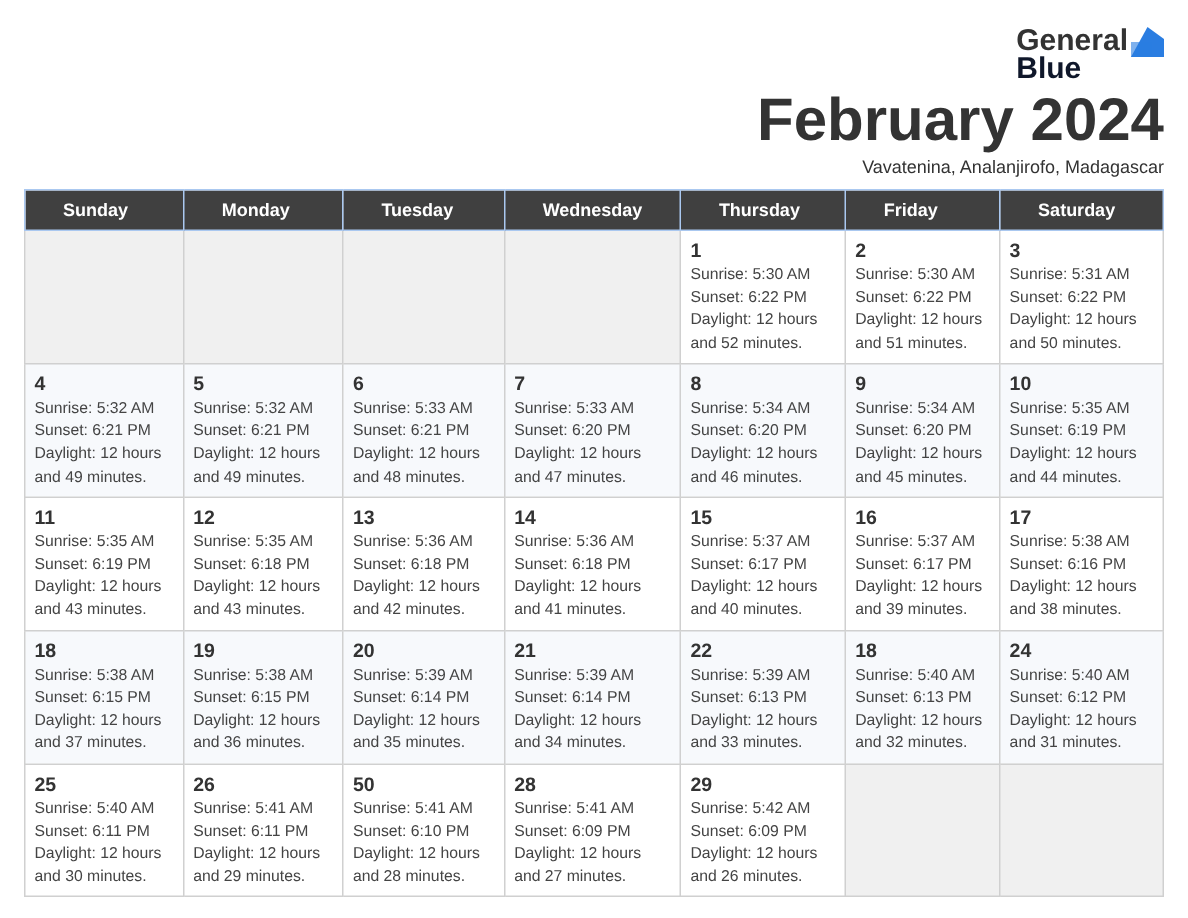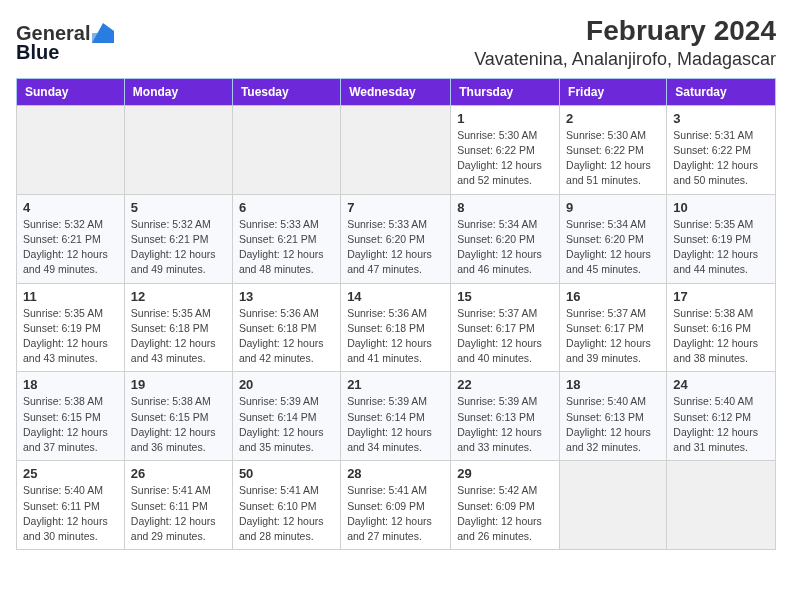--- a/index.html
+++ b/index.html
@@ -6,52 +6,53 @@
     body {
       font-family: Arial, sans-serif;
       background: #fff;
       width: 792px;
       min-height: 612px;
       padding: 16px;
     }
     .header-section {
       display: flex;
       justify-content: space-between;
-      align-items: center;
+      align-items: flex-end;
       margin-bottom: 8px;
+      flex-direction: column;
     }
     .logo {
       display: flex;
       flex-direction: column;
       align-items: flex-start;
     }
     .title-section {
       text-align: right;
     }
     .month-title {
-      font-size: 28px;
+      font-size: 40px;
       font-weight: bold;
       color: #333;
       line-height: 1.1;
     }
     .location-title {
-      font-size: 18px;
+      font-size: 12px;
       color: #333;
       margin-top: 2px;
     }
     .calendar-table {
       width: 100%;
       border-collapse: collapse;
       font-size: 11px;
     }
     .calendar-table th {
-      background-color: #6d28d9;
+      background-color: #404040;
       color: #fff;
       text-align: left;
-      padding: 6px 8px;
+      padding: 6px 25px;
       font-size: 12px;
       font-weight: bold;
       border: 1px solid #aac8f0;
     }
     .calendar-table td {
       border: 1px solid #d0d0d0;
       vertical-align: top;
       padding: 5px 6px;
       width: 113px;
       min-height: 70px;

